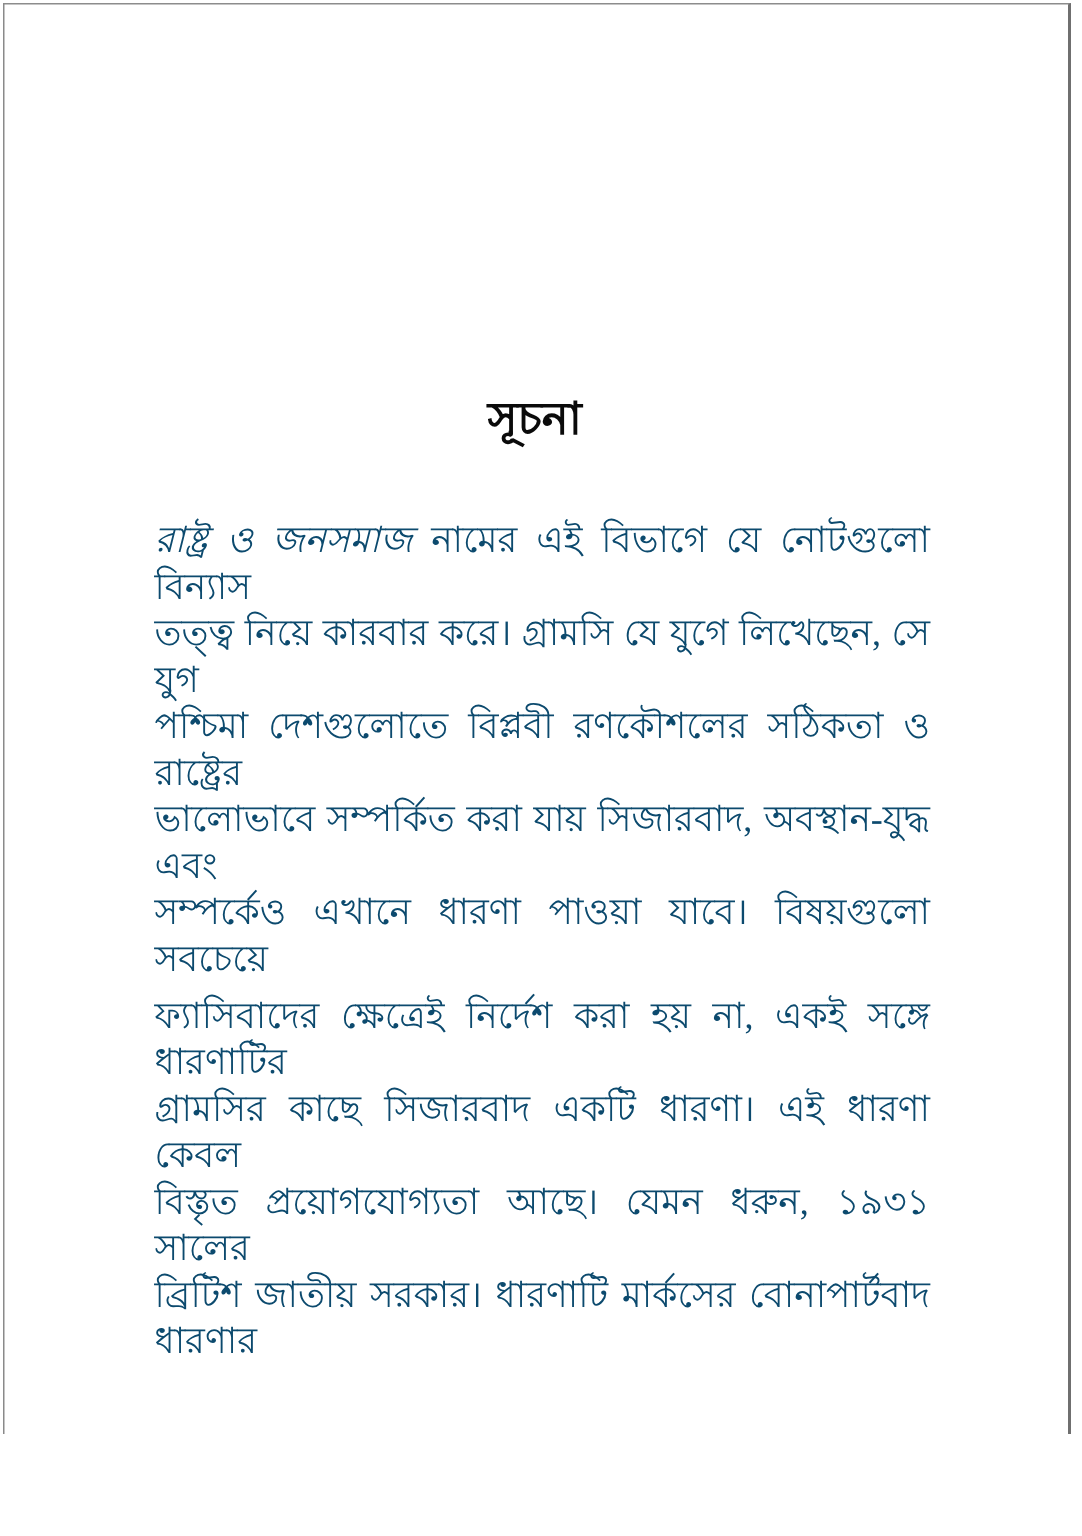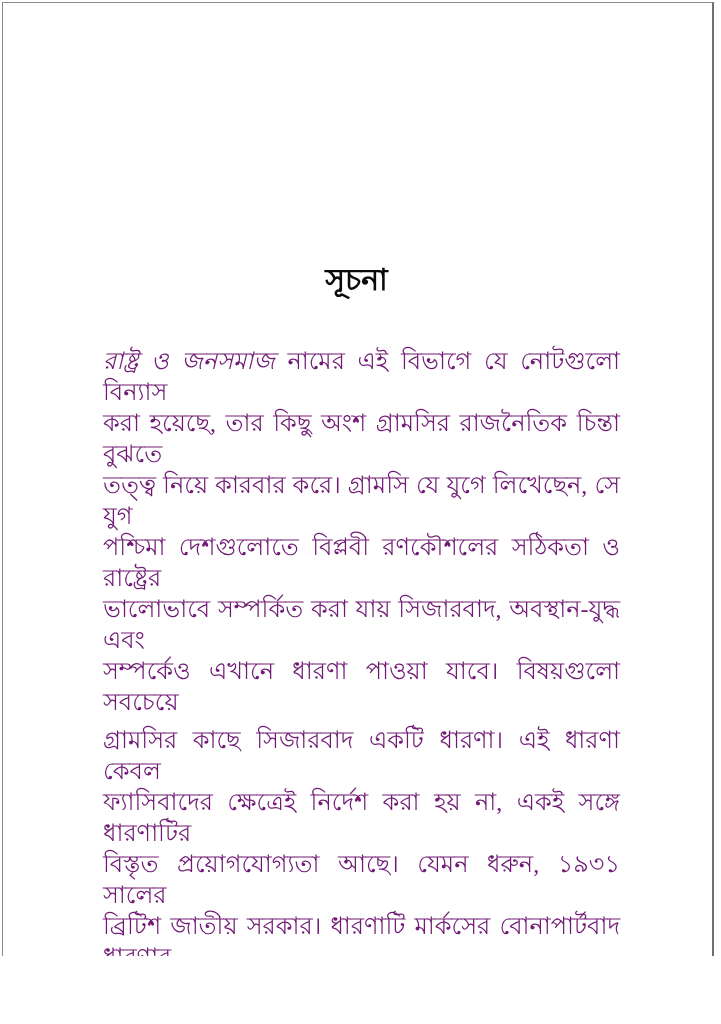--- a/index.html
+++ b/index.html
@@ -47,43 +47,42 @@
     width: 517px;
   }
   .para { margin: 0; padding: 0; }
   .para + .para { margin-top: 7px; }
   .line {
     font-size: 24px;
     line-height: 31px;
     text-align: justify;
     text-align-last: justify;
     white-space: normal;
-    color: #701a75;
+    color: #0c4a6e;
   }
   .line.no-just {
     text-align: left;
     text-align-last: left;
   }
   .it { font-style: italic; }
 </style>
 </head>
 <body>
 
 <div class="page">
   <div class="page-border"></div>
   <h1 class="chapter-title">সূচনা</h1>
   <div class="text-block" id="text-block">
       <div class="para">
         <div class="line"><span class="it">রাষ্ট্র ও জনসমাজ</span><span> নামের এই বিভাগে যে নোটগুলো বিন্যাস</span></div>
-        <div class="line"><span>করা হয়েছে, তার কিছু অংশ গ্রামসির রাজনৈতিক চিন্তা বুঝতে</span></div>
         <div class="line"><span>তত্ত্ব নিয়ে কারবার করে। গ্রামসি যে যুগে লিখেছেন, সে যুগ</span></div>
         <div class="line"><span>পশ্চিমা দেশগুলোতে বিপ্লবী রণকৌশলের সঠিকতা ও রাষ্ট্রের</span></div>
         <div class="line"><span>ভালোভাবে সম্পর্কিত করা যায় সিজারবাদ, অবস্থান-যুদ্ধ এবং</span></div>
         <div class="line"><span>সম্পর্কেও এখানে ধারণা পাওয়া যাবে। বিষয়গুলো সবচেয়ে</span></div>
       </div>
       <div class="para">
+        <div class="line"><span>ফ্যাসিবাদের ক্ষেত্রেই নির্দেশ করা হয় না, একই সঙ্গে ধারণাটির</span></div>
         <div class="line"><span>গ্রামসির কাছে সিজারবাদ একটি ধারণা। এই ধারণা কেবল</span></div>
-        <div class="line"><span>ফ্যাসিবাদের ক্ষেত্রেই নির্দেশ করা হয় না, একই সঙ্গে ধারণাটির</span></div>
         <div class="line"><span>বিস্তৃত প্রয়োগযোগ্যতা আছে। যেমন ধরুন, ১৯৩১ সালের</span></div>
         <div class="line"><span>ব্রিটিশ জাতীয় সরকার। ধারণাটি মার্কসের বোনাপার্টবাদ ধারণার</span></div>
       </div>
     </div>
 </div>
 
 </body></html>

